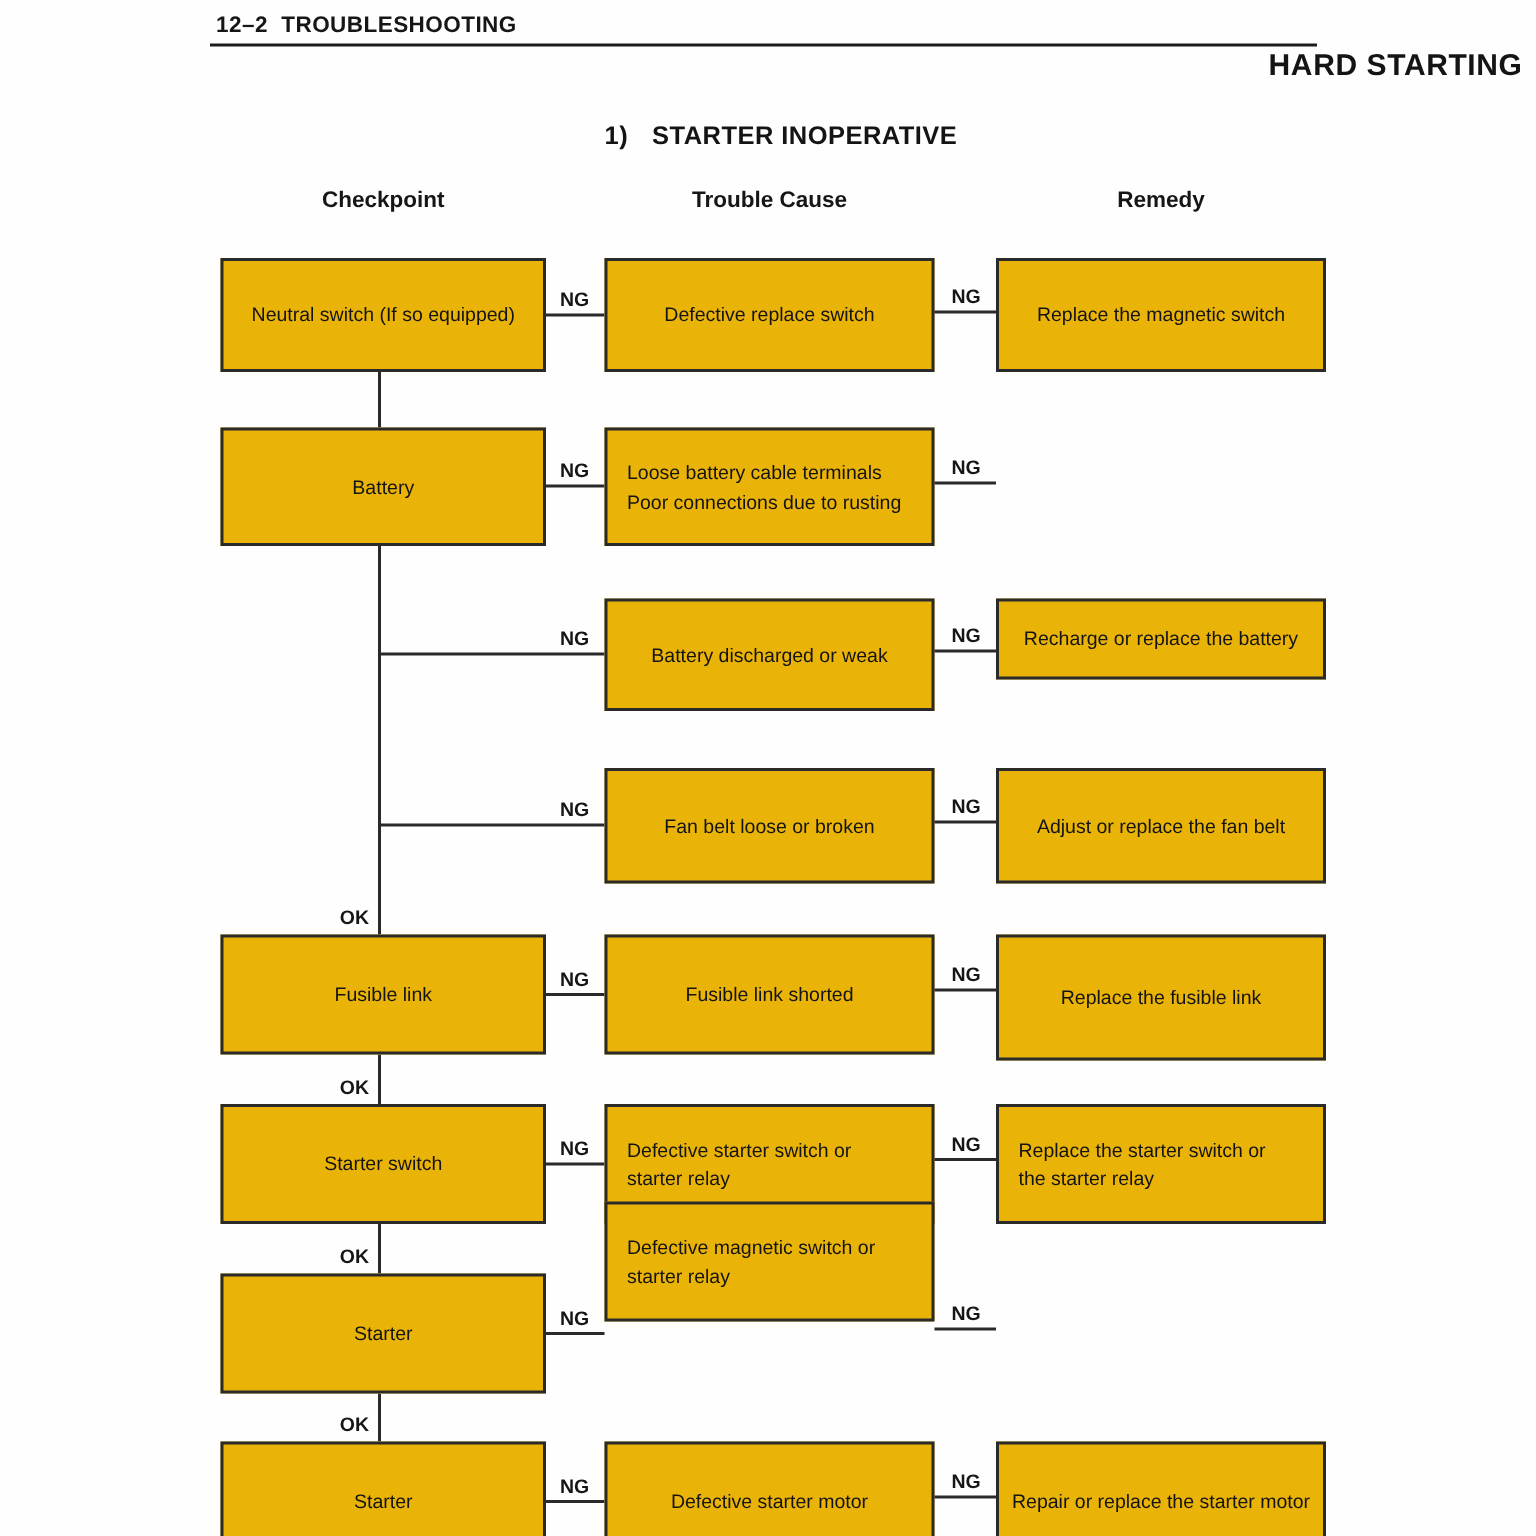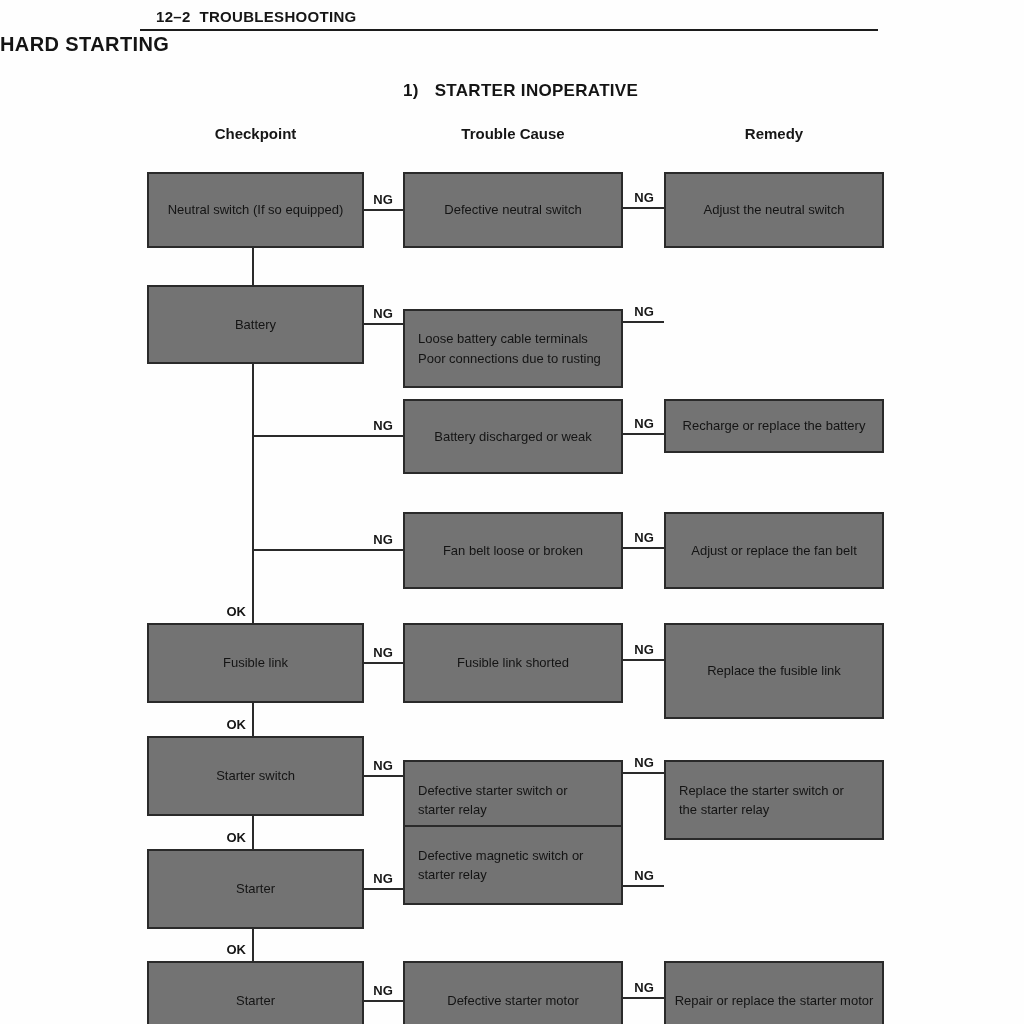--- a/index.html
+++ b/index.html
@@ -8,49 +8,49 @@
     width: 1024px;
     height: 1024px;
     background: #fefefe;
     overflow: hidden;
     font-family: "Liberation Sans", sans-serif;
     color: #1b1b1b;
   }
   .hdr {
     position: absolute; left: 144px; top: 8px;
     font-size: 15px; font-weight: bold; letter-spacing: 0.3px;
-    white-space: pre; color: #161616; margin-left: 12px;
+    white-space: pre; color: #161616;
   }
   .hdr-rule { position: absolute; left: 140px; top: 29px; width: 738px; height: 2px; background: #1c1c1c; }
   .title {
     position: absolute; left: 0; top: 33px; width: 1015px;
-    text-align: left; font-size: 20px; font-weight: bold; letter-spacing: 0.4px; color: #141414;
+    text-align: right; font-size: 20px; font-weight: bold; letter-spacing: 0.4px; color: #141414;
   }
   .subtitle {
     position: absolute; left: 403px; top: 81px;
     display: flex; gap: 16px;
     font-size: 17px; font-weight: bold; letter-spacing: 0.3px; color: #141414;
   }
   .col-h {
     position: absolute; top: 125px; text-align: center;
     font-size: 15px; font-weight: bold; color: #161616;
   }
   .col-h.c1 { left: 147px; width: 217px; }
   .col-h.c2 { left: 403px; width: 220px; }
   .col-h.c3 { left: 664px; width: 220px; }
   .box {
     position: absolute; box-sizing: border-box;
-    border: 2px solid #2a2a2a; background: #737373;
+    border: 2px solid #2a2a2a; background: #eab308;
     display: flex; align-items: center; justify-content: center;
     text-align: center; font-size: 13px; line-height: 1.5;
     color: #141414; white-space: pre-line; padding: 2px;
   }
   .box.left {
     justify-content: flex-start; text-align: left;
-    padding-left: 13px; padding-right: 4px; margin-top: 24px;
+    padding-left: 13px; padding-right: 4px;
   }
   .cp { left: 147px; width: 217px; }
   .tc { left: 403px; width: 220px; }
   .rm { left: 664px; width: 220px; }
   .hline { position: absolute; height: 2px; background: #2a2a2a; }
   .vline { position: absolute; left: 252px; width: 2px; background: #2a2a2a; }
   .ng {
     position: absolute; width: 34px; text-align: center;
     font-size: 13px; font-weight: bold; color: #161616;
   }
@@ -80,24 +80,24 @@
 
   <div class="vline" style="top:248px;height:37px"></div>
   <div class="vline" style="top:364px;height:259px"></div>
   <div class="vline" style="top:703px;height:33px"></div>
   <div class="vline" style="top:816px;height:33px"></div>
   <div class="vline" style="top:929px;height:32px"></div>
 
   <div class="box cp" style="top:172px;height:76px">Neutral switch (If so equipped)</div>
   <div class="hline" style="left:364px;top:209px;width:39px"></div>
   <div class="ng p1" style="top:192px">NG</div>
-  <div class="box tc" style="top:172px;height:76px">Defective neutral switch</div>
+  <div class="box tc" style="top:172px;height:76px">Defective replace switch</div>
   <div class="hline" style="left:623px;top:207px;width:41px"></div>
   <div class="ng p2" style="top:190px">NG</div>
-  <div class="box rm" style="top:172px;height:76px">Adjust the neutral switch</div>
+  <div class="box rm" style="top:172px;height:76px">Replace the magnetic switch</div>
 
   <div class="box cp" style="top:285px;height:79px">Battery</div>
   <div class="hline" style="left:364px;top:323px;width:39px"></div>
   <div class="ng p1" style="top:306px">NG</div>
   <div class="box tc left" style="top:285px;height:79px">Loose battery cable terminals
 Poor connections due to rusting</div>
   <div class="hline" style="left:623px;top:321px;width:41px"></div>
   <div class="ng p2" style="top:304px">NG</div>
 
   <div class="hline" style="left:253px;top:435px;width:150px"></div>
@@ -114,21 +114,21 @@
   <div class="ng p2" style="top:530px">NG</div>
   <div class="box rm" style="top:512px;height:77px">Adjust or replace the fan belt</div>
 
   <div class="ok" style="top:604px">OK</div>
   <div class="box cp" style="top:623px;height:80px">Fusible link</div>
   <div class="hline" style="left:364px;top:662px;width:39px"></div>
   <div class="ng p1" style="top:645px">NG</div>
   <div class="box tc" style="top:623px;height:80px">Fusible link shorted</div>
   <div class="hline" style="left:623px;top:659px;width:41px"></div>
   <div class="ng p2" style="top:642px">NG</div>
-  <div class="box rm" style="top:623px;height:96px">Replace the fusible link</div>
+  <div class="box rm" style="top:623px;height:84px">Replace the fusible link</div>
 
   <div class="ok" style="top:717px">OK</div>
   <div class="box cp" style="top:736px;height:80px">Starter switch</div>
   <div class="hline" style="left:364px;top:775px;width:39px"></div>
   <div class="ng p1" style="top:758px">NG</div>
   <div class="box tc left" style="top:736px;height:80px">Defective starter switch or
 starter relay</div>
   <div class="hline" style="left:623px;top:772px;width:41px"></div>
   <div class="ng p2" style="top:755px">NG</div>
   <div class="box rm left" style="top:736px;height:80px">Replace the starter switch or

